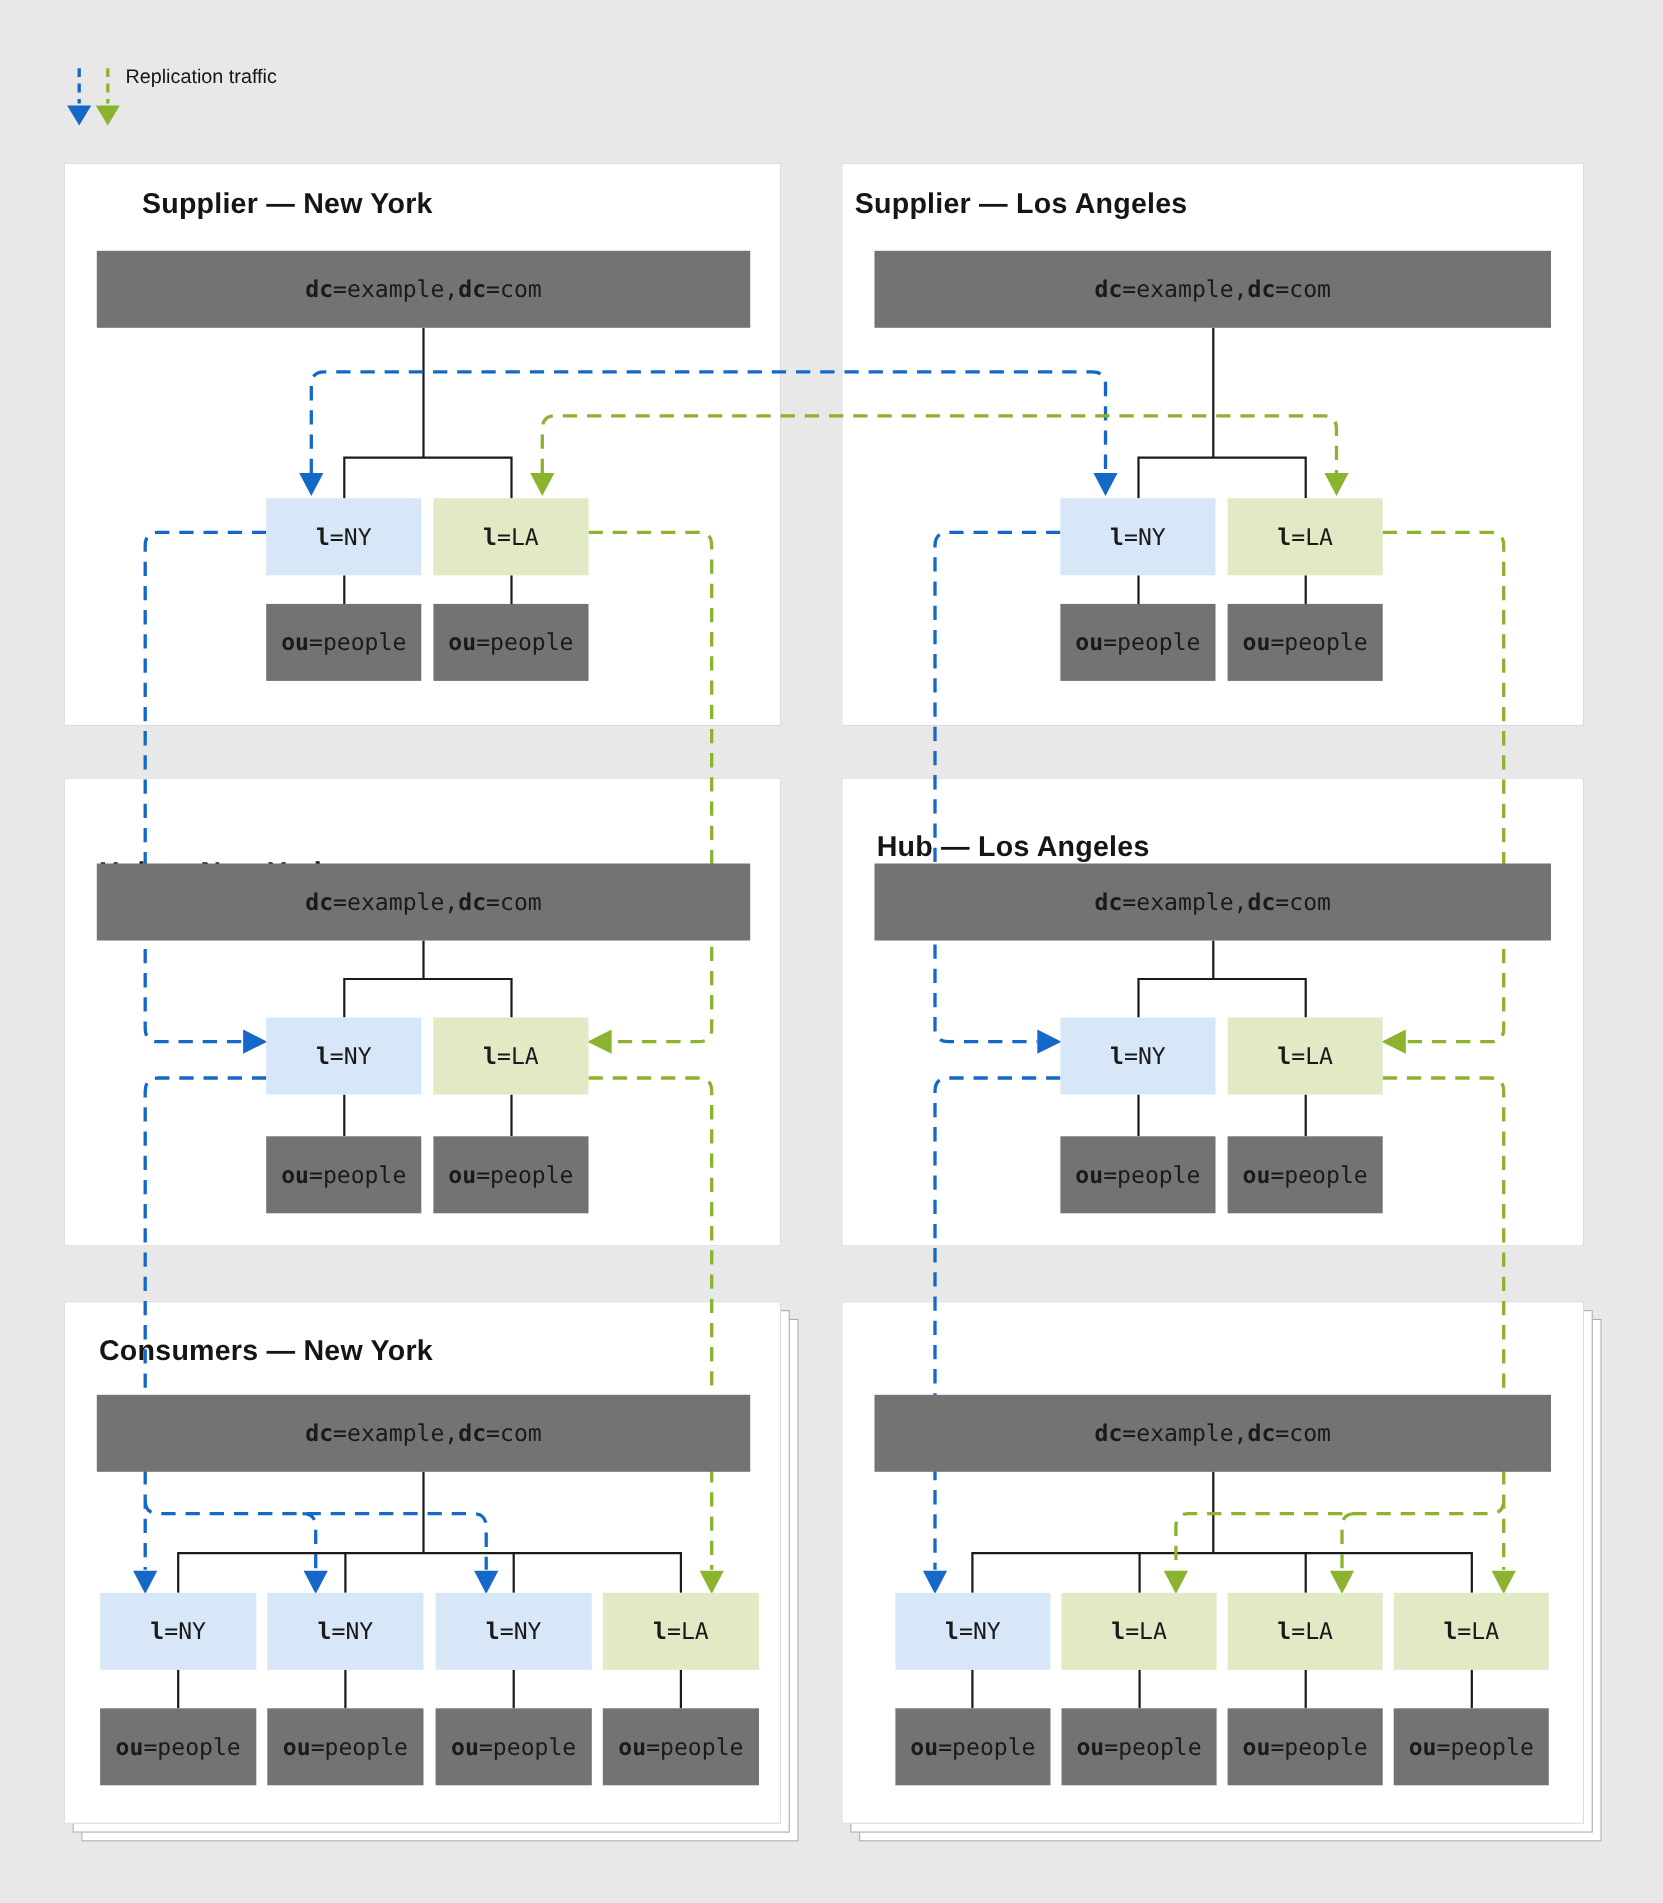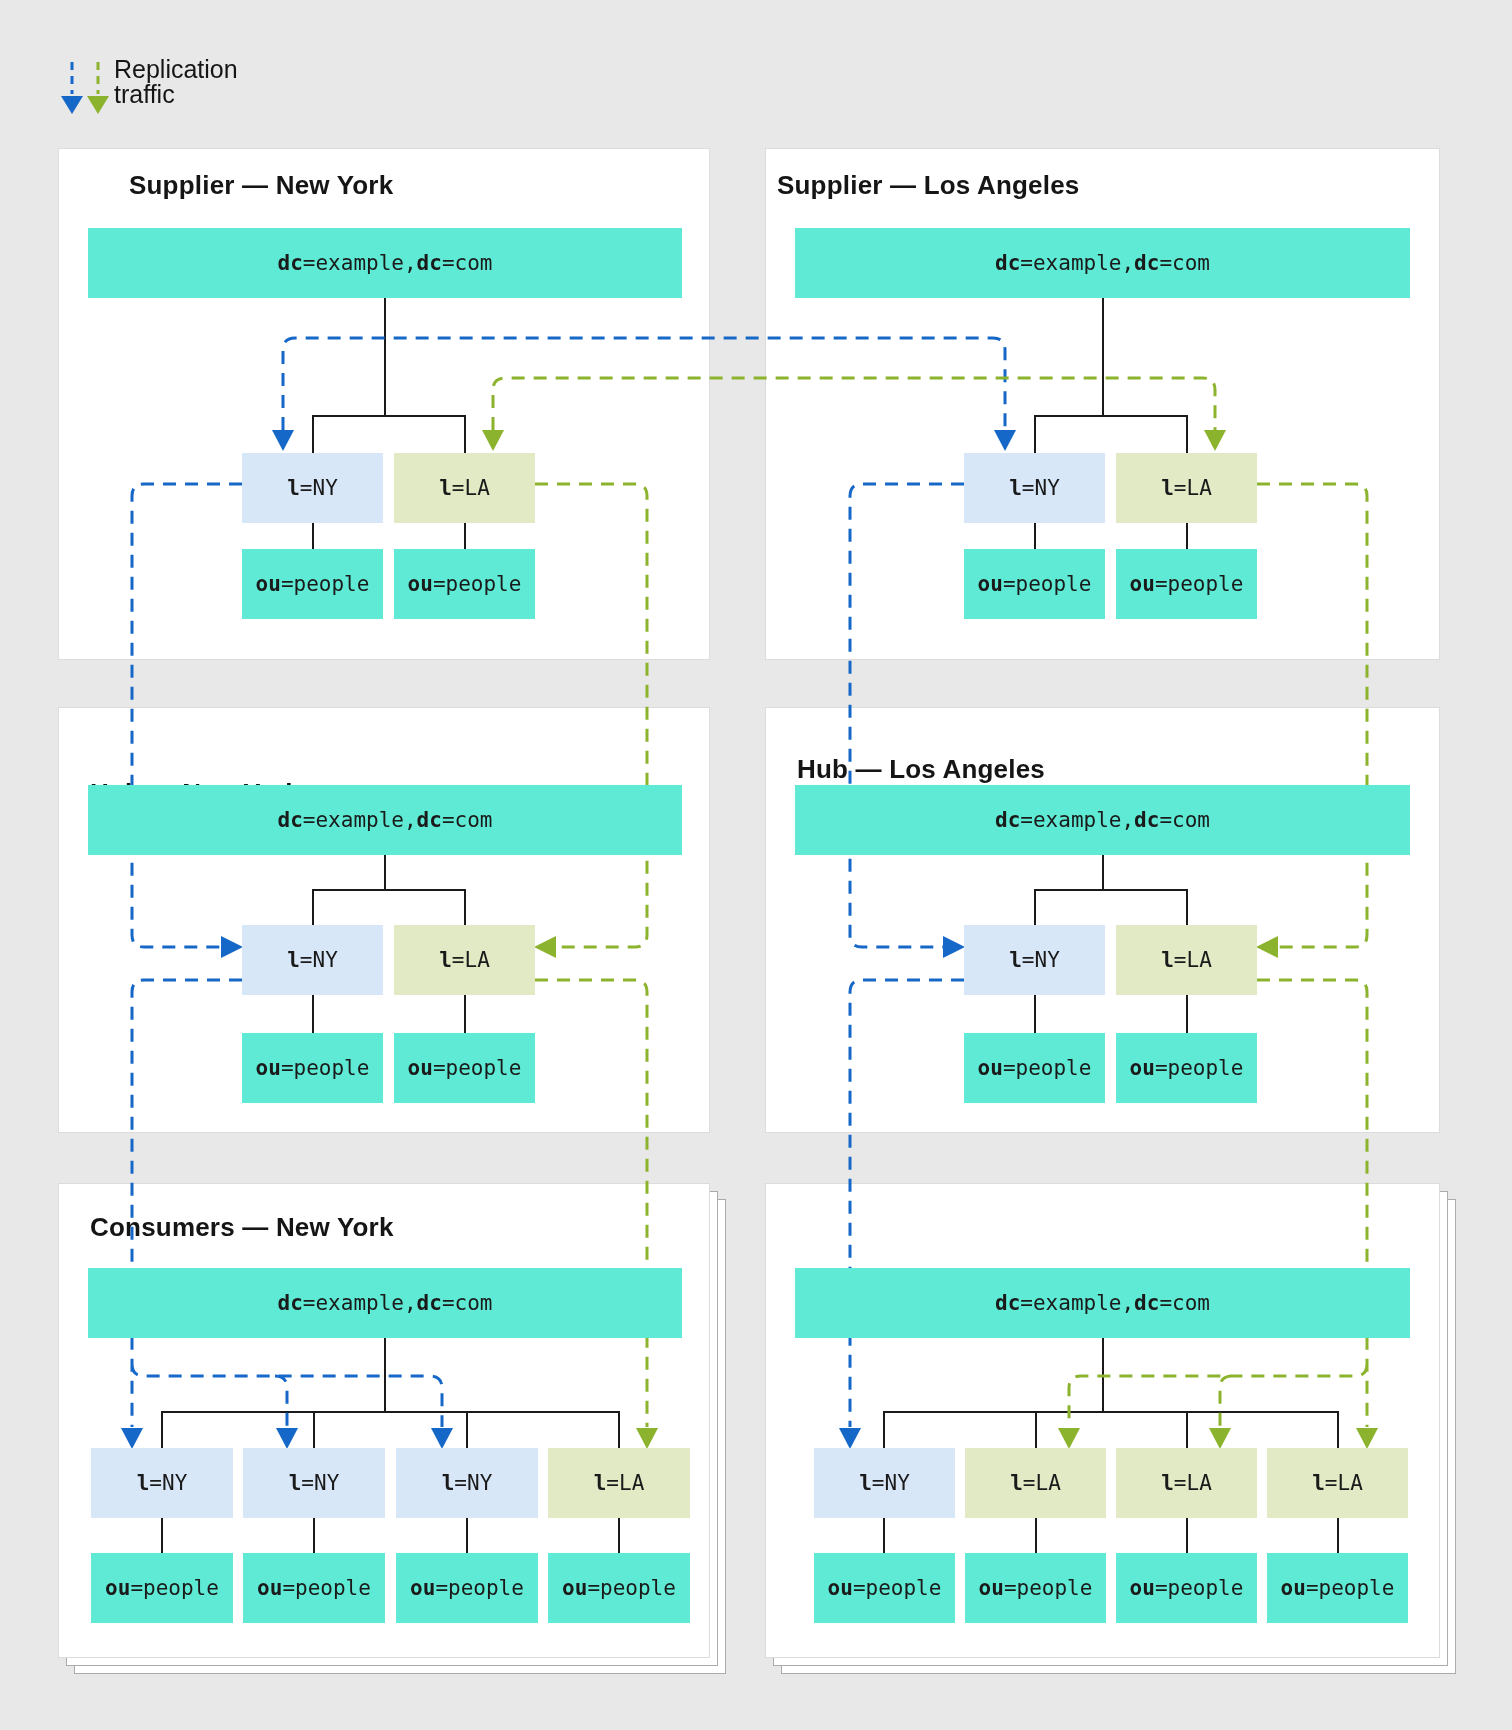--- a/index.html
+++ b/index.html
@@ -5,25 +5,25 @@
   html,body{margin:0;padding:0;background:#e8e8e8;}
   #canvas{position:relative;width:1512px;height:1730px;background:#e8e8e8;
           font-family:"Liberation Sans",sans-serif;color:#151515;overflow:hidden;}
   .panel{position:absolute;background:#ffffff;border:1px solid #dcdcdc;box-sizing:border-box;}
   .stack{position:absolute;background:#ffffff;border:1px solid #ababab;box-sizing:border-box;}
   .panel-title{position:absolute;font-size:26px;font-weight:bold;letter-spacing:0.2px;color:#151515;}
   .node{position:absolute;height:70px;display:flex;align-items:center;justify-content:center;
         font-family:"DejaVu Sans Mono","Liberation Mono",monospace;font-size:21px;color:#1a1a1a;
         box-sizing:border-box;white-space:nowrap;}
   .node b{font-weight:bold;}
-  .gray{background:#5eead4;align-items:center;}
+  .gray{background:#737373;align-items:center;}
   .blue{background:#d8e7f8;}
   .green{background:#e1e9c5;}
   #wires{position:absolute;left:0;top:0;width:1512px;height:1730px;pointer-events:none;}
-  .legend-text{position:absolute;left:114px;top:57px;width:140px;font-size:25px;line-height:25px;
+  .legend-text{position:absolute;left:114px;top:57px;width:140px;font-size:18px;line-height:25px;
                font-weight:500;color:#151515;}
 </style>
 </head>
 <body>
 
 <div id="canvas">
 
   <svg id="legend-arrows" width="130" height="130" style="position:absolute;left:0;top:0;">
     <path d="M72 62 V94" stroke="#1668c8" stroke-width="3" stroke-dasharray="8 6" fill="none"></path>
     <polygon points="72,114 61,96 83,96" fill="#1668c8"></polygon>

